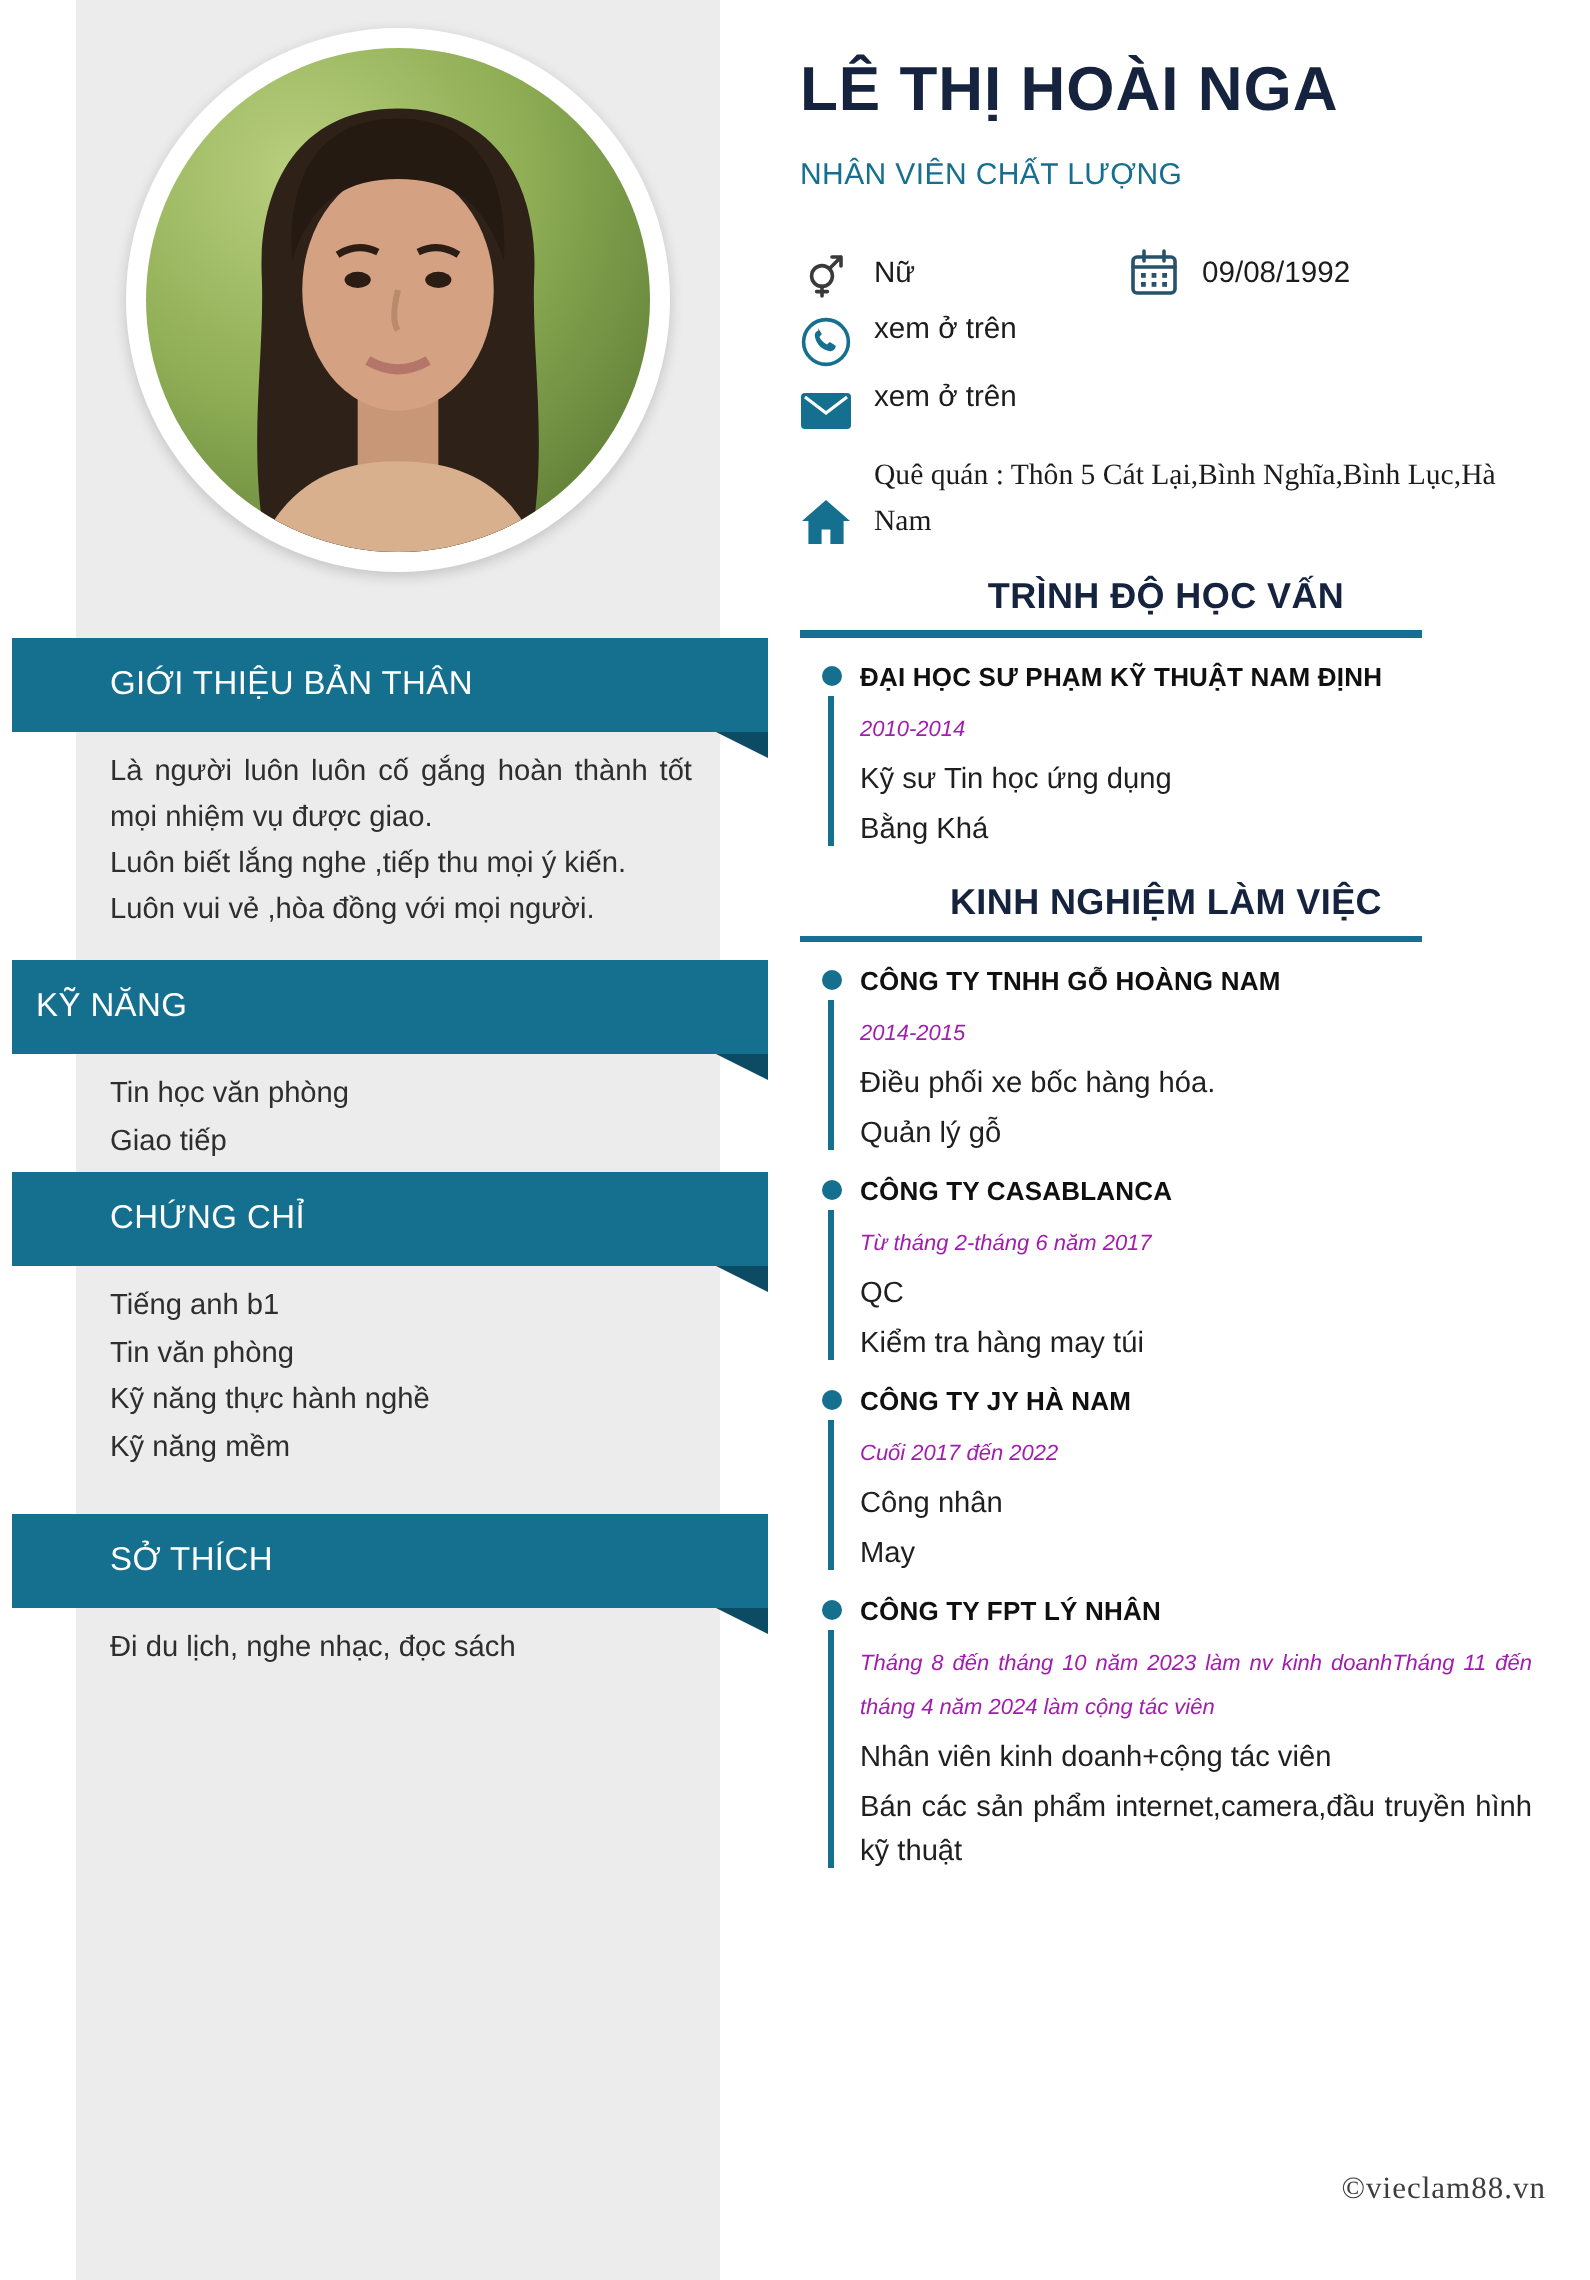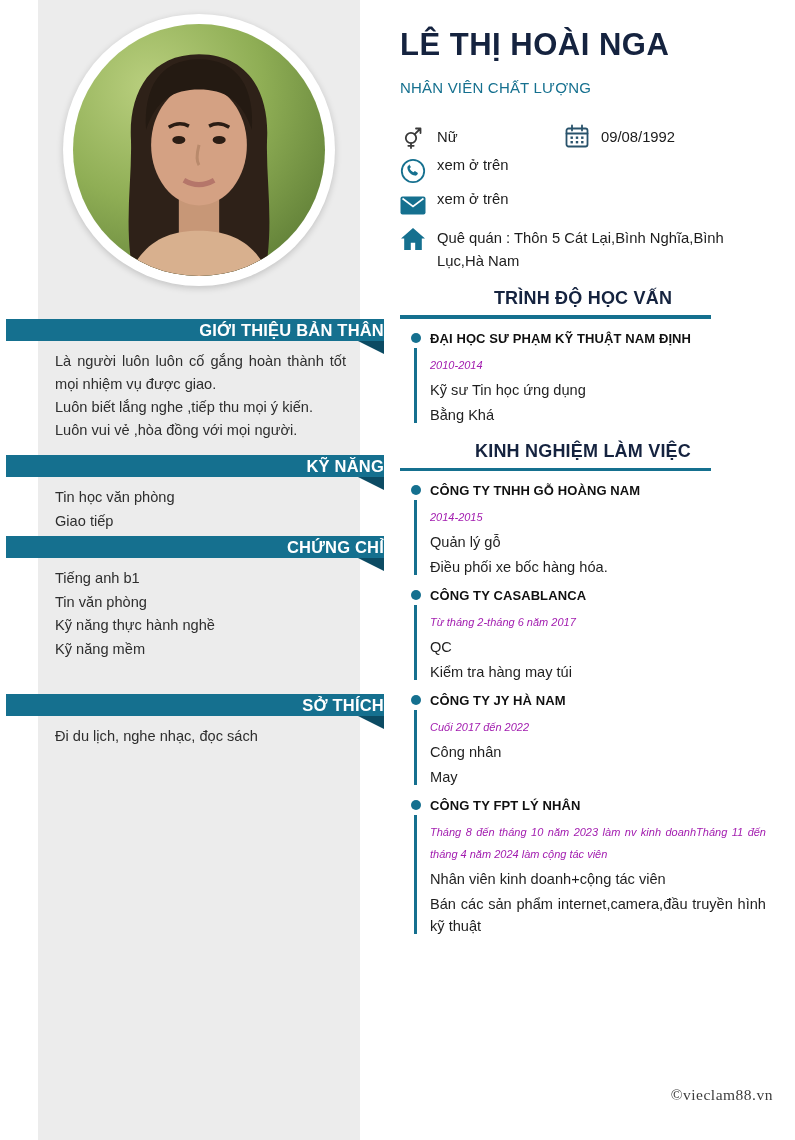--- a/index.html
+++ b/index.html
@@ -42,41 +42,40 @@
 
   
   .sidebar-content {
     position: absolute;
     left: 38px; top: 319px;
     width: 322px;
   }
   .banner {
     position: relative;
     margin-left: -32px;
-    width: 378px; height: 22px;
+    width: 378px; height: 47px;
     background: #15708f;
     color: #ffffff;
     display: flex; align-items: center;
     padding-left: 49px;
     font-size: 16.5px;
-    font-weight: 700;
+    font-weight: 400;
     letter-spacing: .2px;
-    justify-content: flex-end;
   }
   .banner::after {
     content: "";
     position: absolute;
     top: 100%; right: 0;
     width: 0; height: 0;
     border-top: 13px solid #0c4b63;
     border-left: 26px solid transparent;
   }
   .banner.m-skills  { margin-top: 13px; padding-left: 12px; }
   .banner.m-certs   { margin-top: 3px; }
-  .banner.m-hobbies { margin-top: 33px; }
+  .banner.m-hobbies { margin-top: 21px; }
 
   .sec-body {
     padding: 9px 14px 0 17px;
     font-size: 14.6px;
     color: #2e2e2e;
     line-height: 23px;
   }
   .sec-body p { text-align: justify; }
   .sb-item { line-height: 23.5px; }
 
@@ -98,21 +97,21 @@
     margin-top: 13px;
     font-size: 15px;
     line-height: 24px;
     font-weight: 400;
     color: #15708f;
     letter-spacing: .2px;
   }
 
   .info { margin-top: 20px; font-size: 14.8px; color: #1c1c1c; }
   .info-row { display: flex; min-height: 34px; }
-  .info-row.top-align { align-items: flex-start; padding-top: 5px; }
+  .info-row.top-align { align-items: flex-end; padding-top: 5px; font-family: Liberation Serif, serif; }
   .info-cell { display: flex; align-items: center; }
   .cell-gender { width: 164px; }
   .info-icon {
     width: 26px; margin-right: 11px;
     display: flex; justify-content: center; align-items: center;
     flex: 0 0 26px;
   }
   .info-text { line-height: 23px; }
   .info-row.top-align .info-text { flex: 1; }
 
@@ -328,22 +327,22 @@
     </section>
 
     <section>
       <h3 class="sec-title">KINH NGHIỆM LÀM VIỆC</h3>
       <div class="rule"></div>
       <div class="t-list">
 
         <div class="t-item">
           <div class="t-title">CÔNG TY TNHH GỖ HOÀNG NAM</div>
           <div class="t-period">2014-2015</div>
+          <div class="t-line">Điều phối xe bốc hàng hóa.</div>
           <div class="t-line">Quản lý gỗ</div>
-          <div class="t-line">Điều phối xe bốc hàng hóa.</div>
         </div>
 
         <div class="t-item">
           <div class="t-title">CÔNG TY CASABLANCA</div>
           <div class="t-period">Từ tháng 2-tháng 6 năm 2017</div>
           <div class="t-line">QC</div>
           <div class="t-line">Kiểm tra hàng may túi</div>
         </div>
 
         <div class="t-item">

